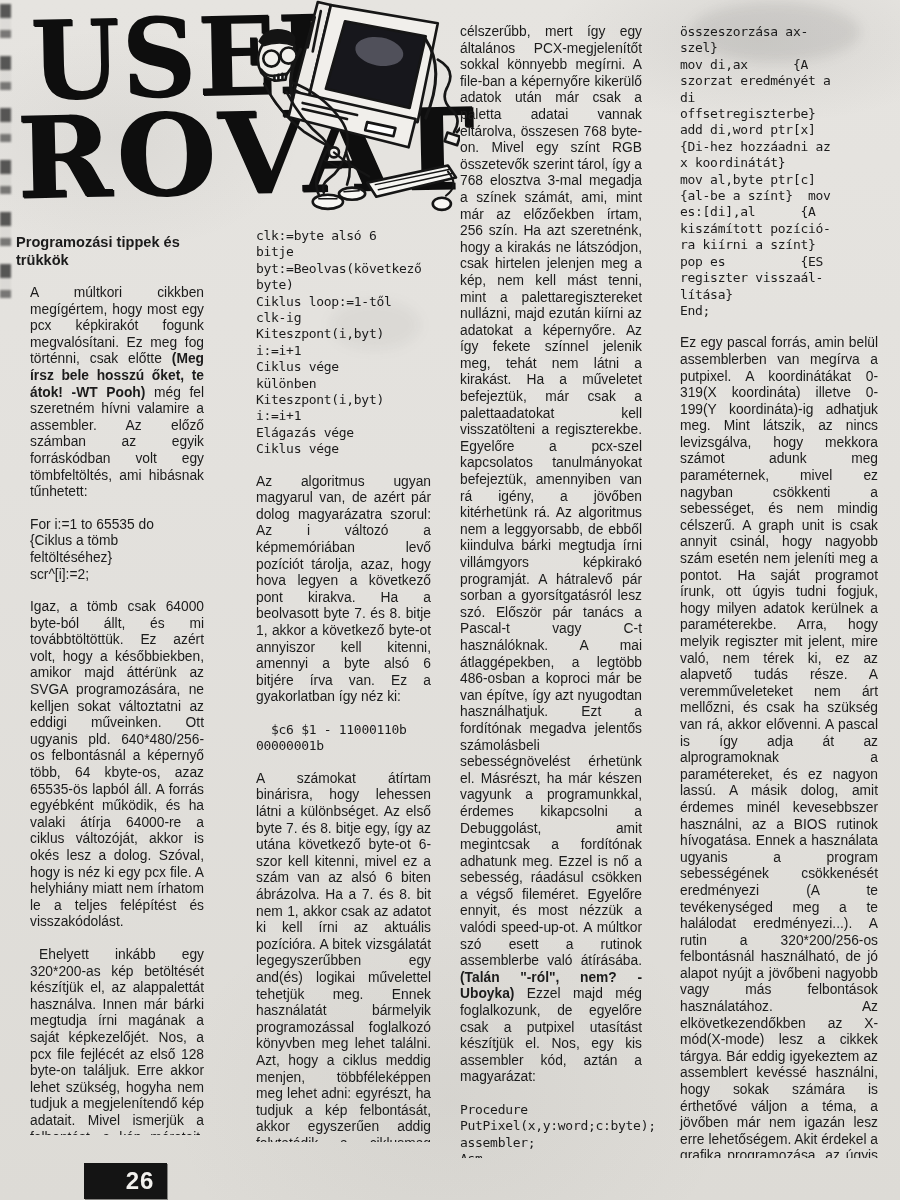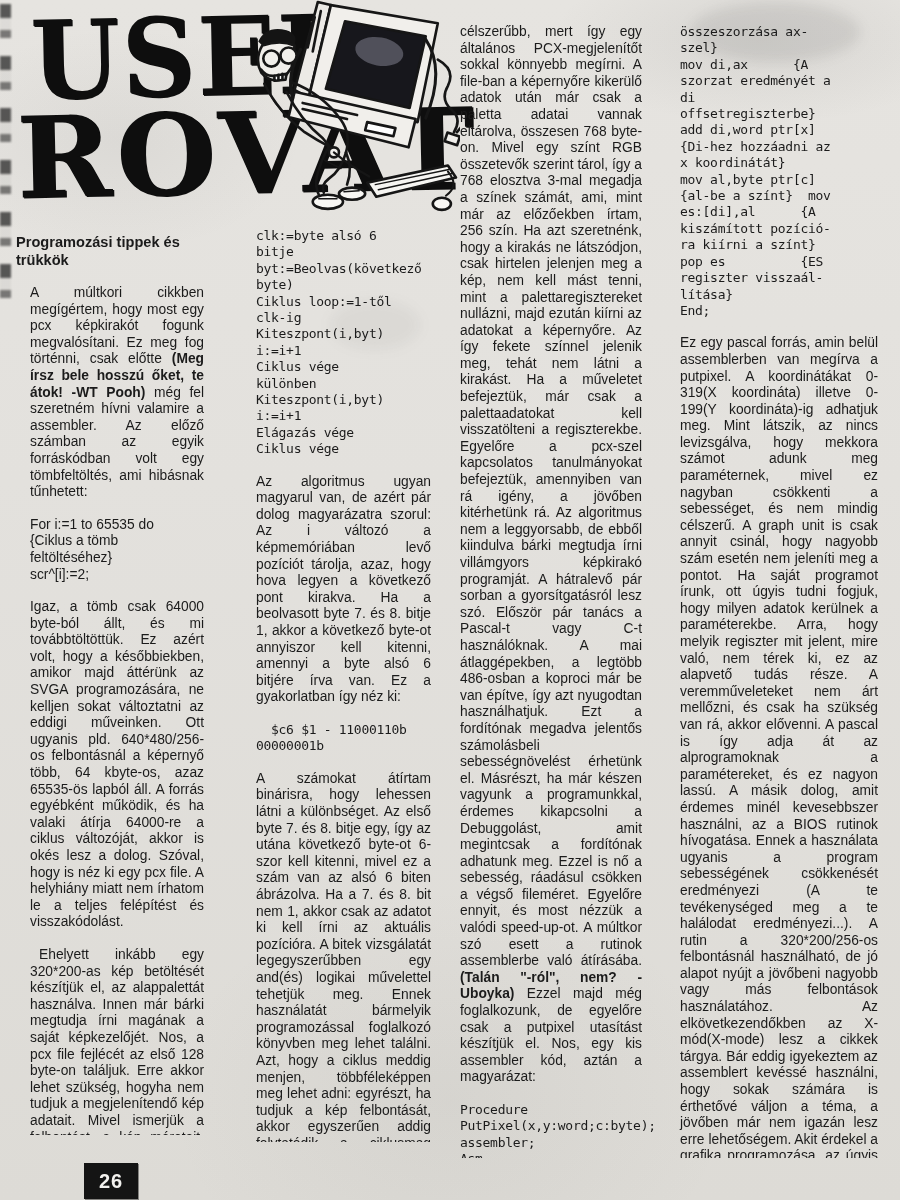--- a/index.html
+++ b/index.html
@@ -56,22 +56,23 @@
     letter-spacing:-0.3px;
   }
   .code-sans{white-space:pre-wrap;text-align:left;margin:0;}
   b{font-weight:bold;}
 
   
   .pagenum{
     position:absolute;left:84px;top:1163px;width:54px;height:36px;
     background:#141414;color:#f2f1ee;
     display:flex;align-items:center;justify-content:center;
-    font-weight:bold;font-size:20px;letter-spacing:1px;
+    font-weight:bold;font-size:24px;letter-spacing:1px;
     box-shadow:1px 1px 0 rgba(0,0,0,.4);
+    padding-left:29px;
   }
 </style>
 </head>
 <body>
 
 <div class="page">
 
   <div class="edge-marks"></div>
   <div class="smudge" style="left:690px;top:2px;width:170px;height:60px;background:rgba(70,70,70,0.10);"></div>
   <div class="smudge" style="left:330px;top:300px;width:90px;height:50px;background:rgba(80,80,80,0.06);"></div>

